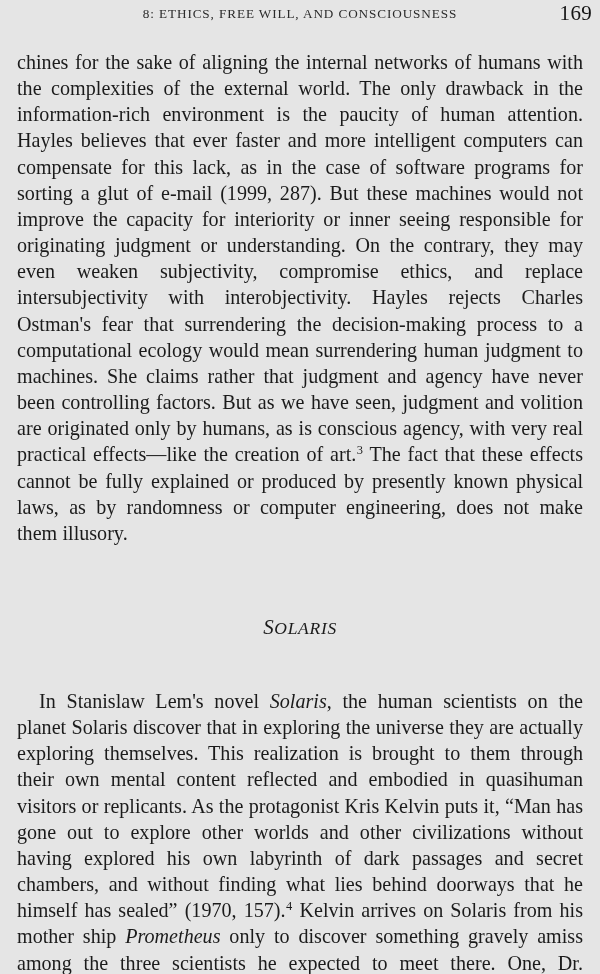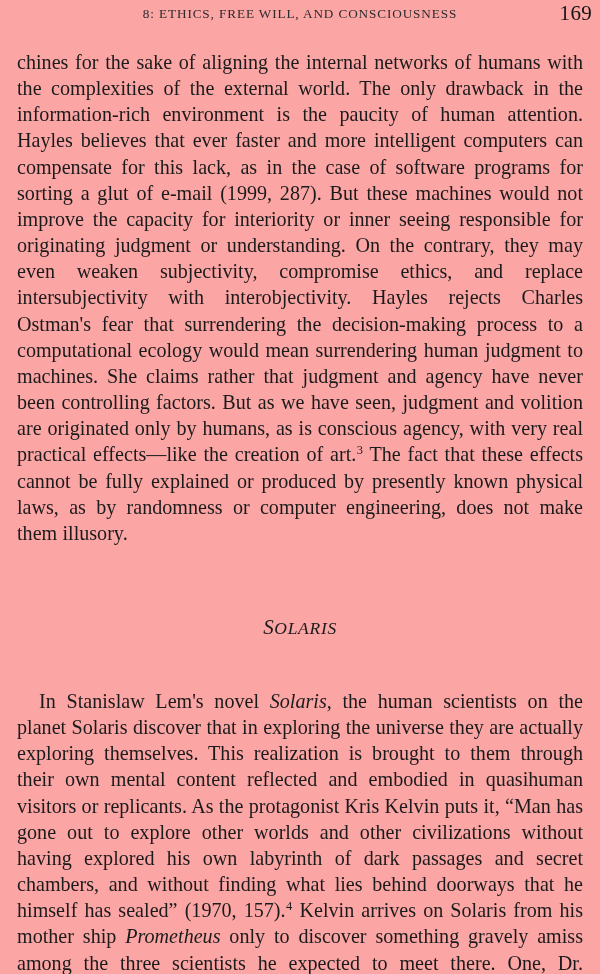--- a/index.html
+++ b/index.html
@@ -4,21 +4,21 @@
 <style>
   html, body {
     margin: 0;
     padding: 0;
     background: #ffffff;
   }
   .page {
     position: relative;
     width: 600px;
     height: 974px;
-    background: #fca5a5;
+    background: #e5e5e5;
     overflow: hidden;
     font-family: "Liberation Serif", "DejaVu Serif", serif;
     color: #1b1b1b;
   }
 
   
   .running-head {
     position: absolute;
     top: 3px;
     left: 8px;

